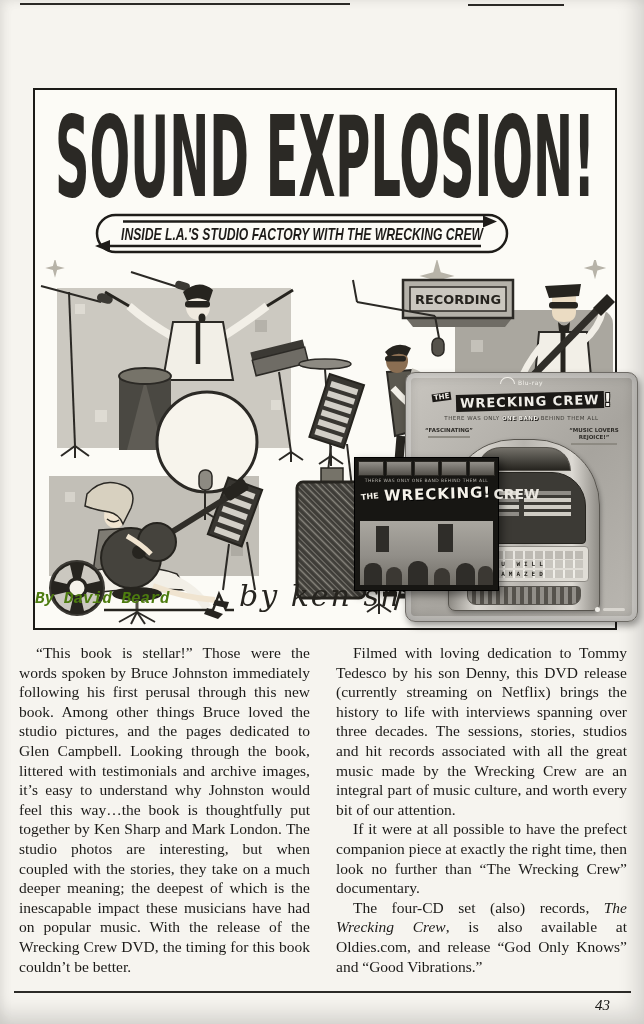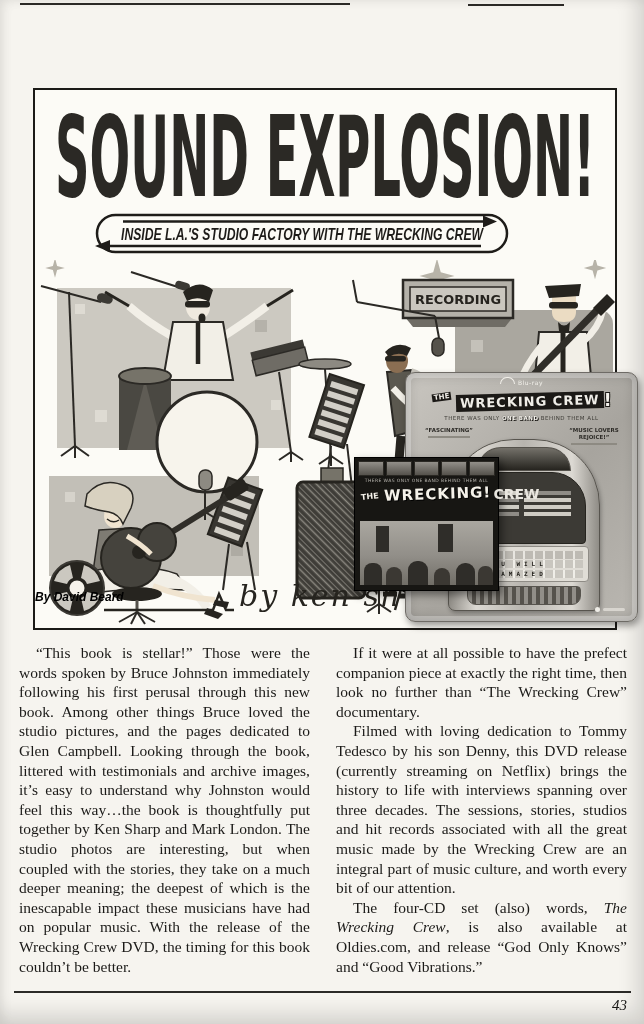--- a/index.html
+++ b/index.html
@@ -90,32 +90,32 @@
   .ph.sp1{left:16px;top:5px;width:13px;height:26px;}
   .ph.sp2{left:78px;top:3px;width:15px;height:28px;}
   .ph.p1{left:4px;bottom:0;width:18px;height:22px;border-radius:8px 8px 0 0;}
   .ph.p2{left:26px;bottom:0;width:16px;height:18px;border-radius:8px 8px 0 0;background:#3b3833;}
   .ph.p3{left:48px;bottom:0;width:20px;height:24px;border-radius:9px 9px 0 0;}
   .ph.p4{left:74px;bottom:0;width:16px;height:17px;border-radius:8px 8px 0 0;background:#3b3833;}
   .ph.p5{left:96px;bottom:0;width:19px;height:22px;border-radius:9px 9px 0 0;}
   .ph.p6{left:118px;bottom:0;width:15px;height:19px;border-radius:7px 7px 0 0;background:#3b3833;}
 
   
-  .byline{position:absolute;left:35px;top:590px;font-family:Liberation Sans, sans-serif;
-       font-style:italic;font-weight:bold;font-size:12px;color:#000000;}
+  .byline{position:absolute;left:35px;top:590px;font-family:Liberation Mono, monospace;
+       font-style:italic;font-weight:bold;font-size:16px;color:#4d7c0f;}
   .article{position:absolute;left:19px;top:643px;width:608px;display:flex;gap:26px;
        font-size:15.5px;line-height:19.6px;color:#1b1a18;text-align:justify;}
   .col{width:297.5px;}
   .article p{margin:0;text-indent:17px;}
   .ital{font-style:italic;}
 
   
   .footer-rule{position:absolute;left:14px;right:13px;top:991px;border-top:2px solid #2c2b28;}
   .footer-journal{position:absolute;left:18px;top:995px;font-style:italic;font-size:15px;color:#1b1a18;}
-  .footer-page{position:absolute;right:17px;top:997px;font-style:italic;font-size:15px;color:#1b1a18;}
+  .footer-page{position:absolute;right:34px;top:997px;font-style:italic;font-size:15px;color:#1b1a18;}
 </style>
 </head>
 <body>
 
 <div class="page">
   <div class="scan-line a"></div>
   <div class="scan-line b"></div>
 
   <div class="cover-box">
 
@@ -413,23 +413,23 @@
     </div>
   </div>
 
   <div class="byline">By David Beard</div>
 
   <div class="article">
     <div class="col">
       <p>“This book is stellar!” Those were the words spoken by Bruce Johnston immediately following his first perusal through this new book. Among other things Bruce loved the studio pictures, and the pages dedicated to Glen Campbell. Looking through the book, littered with testimonials and archive images, it’s easy to understand why Johnston would feel this way…the book is thoughtfully put together by Ken Sharp and Mark London. The studio photos are interesting, but when coupled with the stories, they take on a much deeper meaning; the deepest of which is the inescapable impact these musicians have had on popular music. With the release of the Wrecking Crew DVD, the timing for this book couldn’t be better.</p>
     </div>
     <div class="col">
+      <p>Filmed with loving dedication to Tommy Tedesco by his son Denny, this DVD release (currently streaming on Netflix) brings the history to life with interviews spanning over three decades. The sessions, stories, studios and hit records associated with all the great music made by the Wrecking Crew are an integral part of music culture, and worth every bit of our attention.</p>
       <p>If it were at all possible to have the prefect companion piece at exactly the right time, then look no further than “The Wrecking Crew” documentary.</p>
-      <p>Filmed with loving dedication to Tommy Tedesco by his son Denny, this DVD release (currently streaming on Netflix) brings the history to life with interviews spanning over three decades. The sessions, stories, studios and hit records associated with all the great music made by the Wrecking Crew are an integral part of music culture, and worth every bit of our attention.</p>
-      <p><span>The four-CD set (also) words, </span><span class="ital">The Wrecking Crew</span><span>, is also available at Oldies.com, and release “God Only Knows” and “Good Vibrations.”</span></p>
+      <p><span>The four-CD set (also) records, </span><span class="ital">The Wrecking Crew</span><span>, is also available at Oldies.com, and release “God Only Knows” and “Good Vibrations.”</span></p>
     </div>
   </div>
 
   <div class="footer-rule"></div>
   <div class="footer-page">43</div>
 
   <div class="page-vignette"></div>
 </div>
 
 </body></html>

